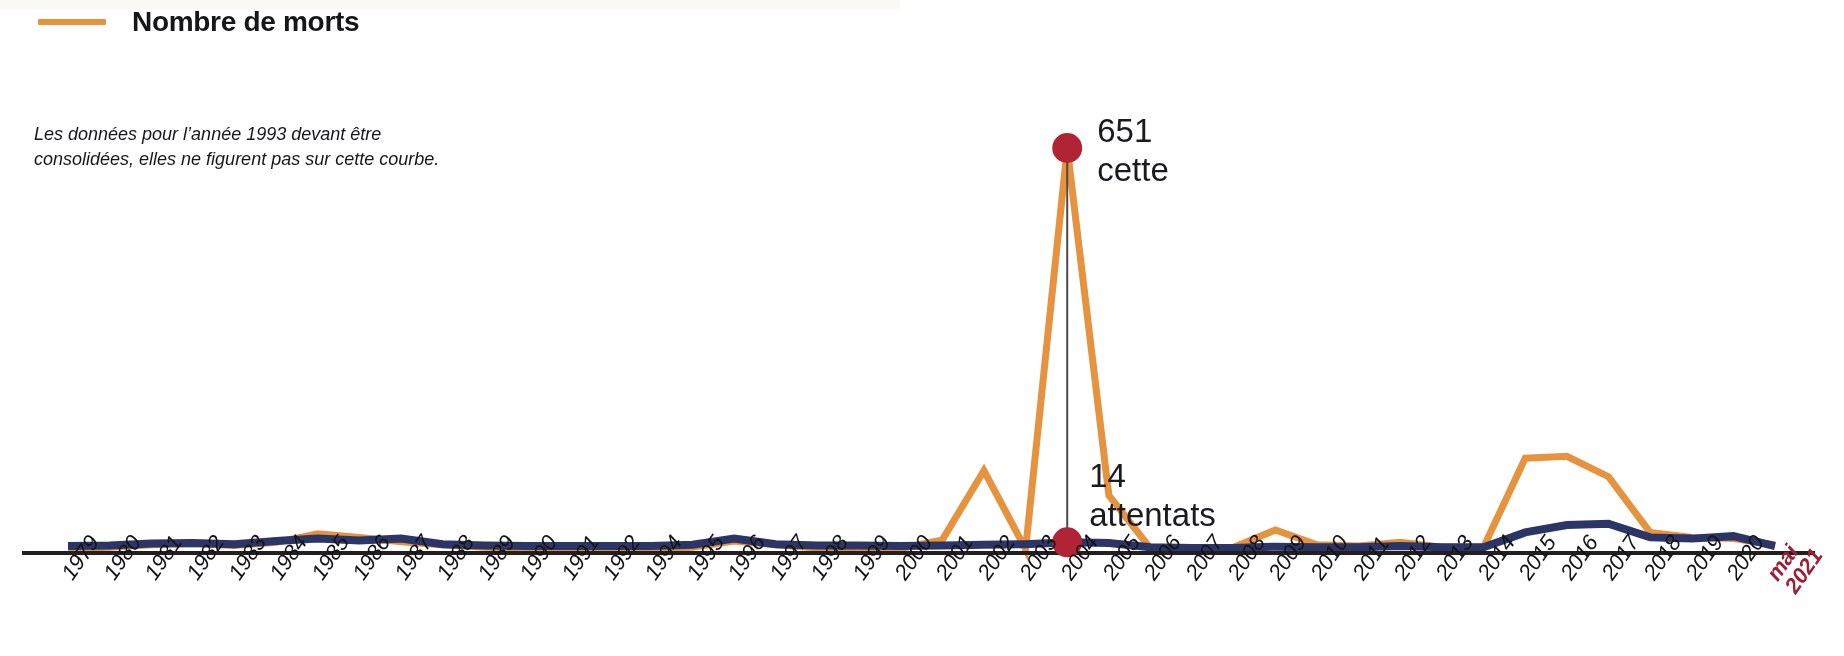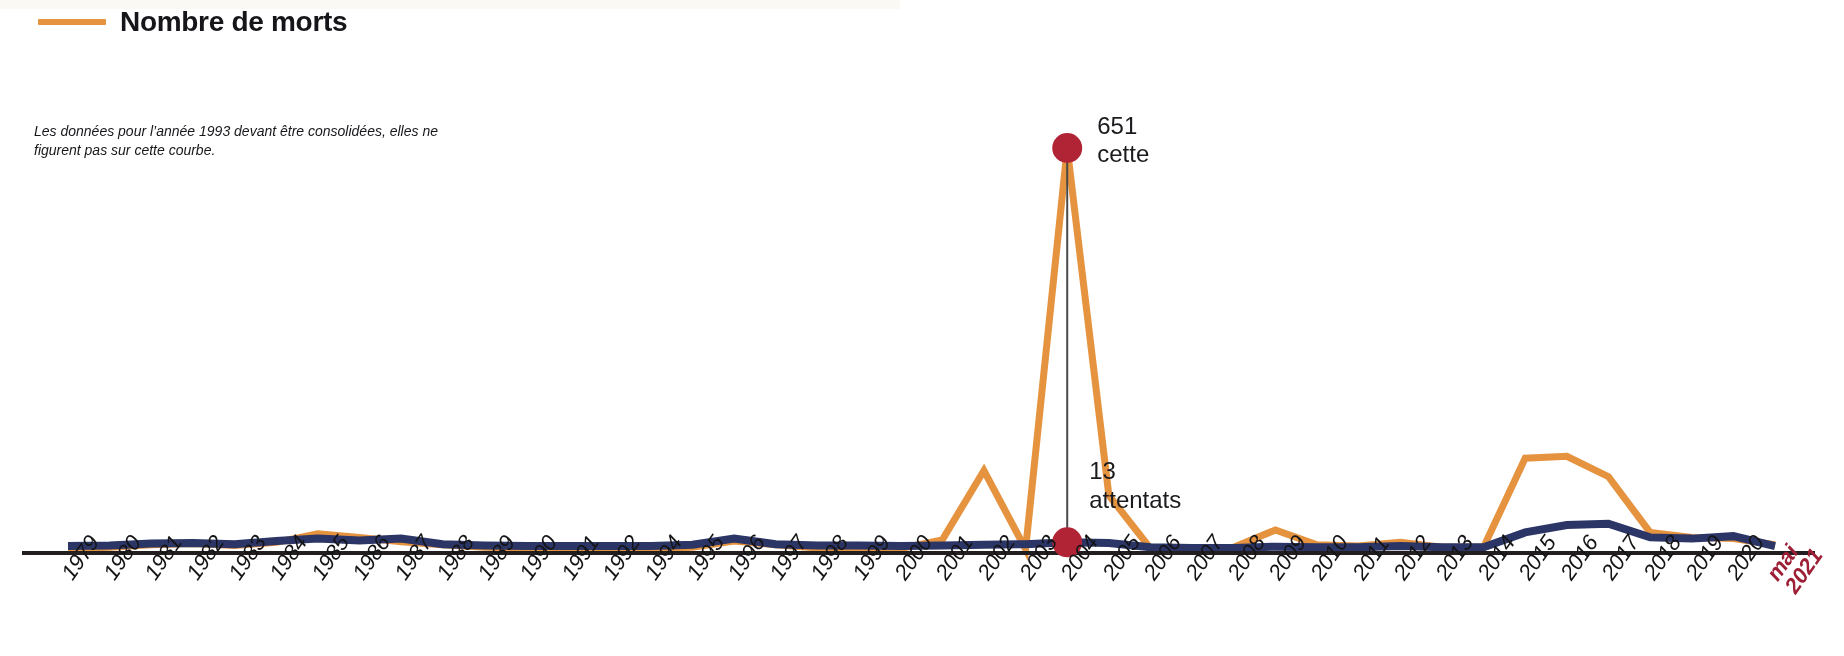--- a/index.html
+++ b/index.html
@@ -49,29 +49,30 @@
     border-radius: 1px;
     margin-right: 14px;
     flex: 0 0 auto;
   }
   .legend-label {
     font-size: 28px;
     font-weight: bold;
     letter-spacing: -0.3px;
     white-space: nowrap;
     color: #16161a;
+    margin-left: 12px;
   }
 
   
   .note {
     position: absolute;
     left: 34px;
     top: 122px;
     width: 410px;
-    font-size: 14px;
+    font-size: 18px;
     font-style: italic;
     line-height: 1.38;
     color: #17171b;
     z-index: 6;
   }
 
   
   .plot {
     position: absolute;
     left: 0;
@@ -80,21 +81,21 @@
     height: 656px;
   }
   .plot svg {
     display: block;
   }
 
   
   .callout {
     position: absolute;
     z-index: 7;
-    font-size: 24px;
+    font-size: 33px;
     line-height: 1.18;
     color: #1b1b1f;
     white-space: nowrap;
   }
   .callout-deaths { left: 1110px; top: 112px; }
   .callout-attacks { left: 1102px; top: 466px; }
 
   
   .xlabels {
     position: absolute;
@@ -149,21 +150,21 @@
       <circle id="marker-deaths" r="15" fill="#b02435" cx="1067.2195121951218" cy="148"></circle>
       <circle id="marker-attacks" r="15" fill="#b02435" cx="1067.2195121951218" cy="542.3333333333334"></circle>
     </svg>
   </div>
 
   <div class="callout callout-deaths" style="left: 1097.22px; top: 112px;">
     <div>651</div>
     <div>cette</div>
   </div>
   <div class="callout callout-attacks" style="left: 1089.22px; top: 457.333px;">
-    <div>13</div>
+    <div>14</div>
     <div>attentats</div>
   </div>
 
   <div class="xlabels" id="xlabels">
       <div class="xlab" style="left: 56px; top: 570px;">1979</div>
       <div class="xlab" style="left: 97.6341px; top: 570px;">1980</div>
       <div class="xlab" style="left: 139.268px; top: 570px;">1981</div>
       <div class="xlab" style="left: 180.902px; top: 570px;">1982</div>
       <div class="xlab" style="left: 222.537px; top: 570px;">1983</div>
       <div class="xlab" style="left: 264.171px; top: 570px;">1984</div>

